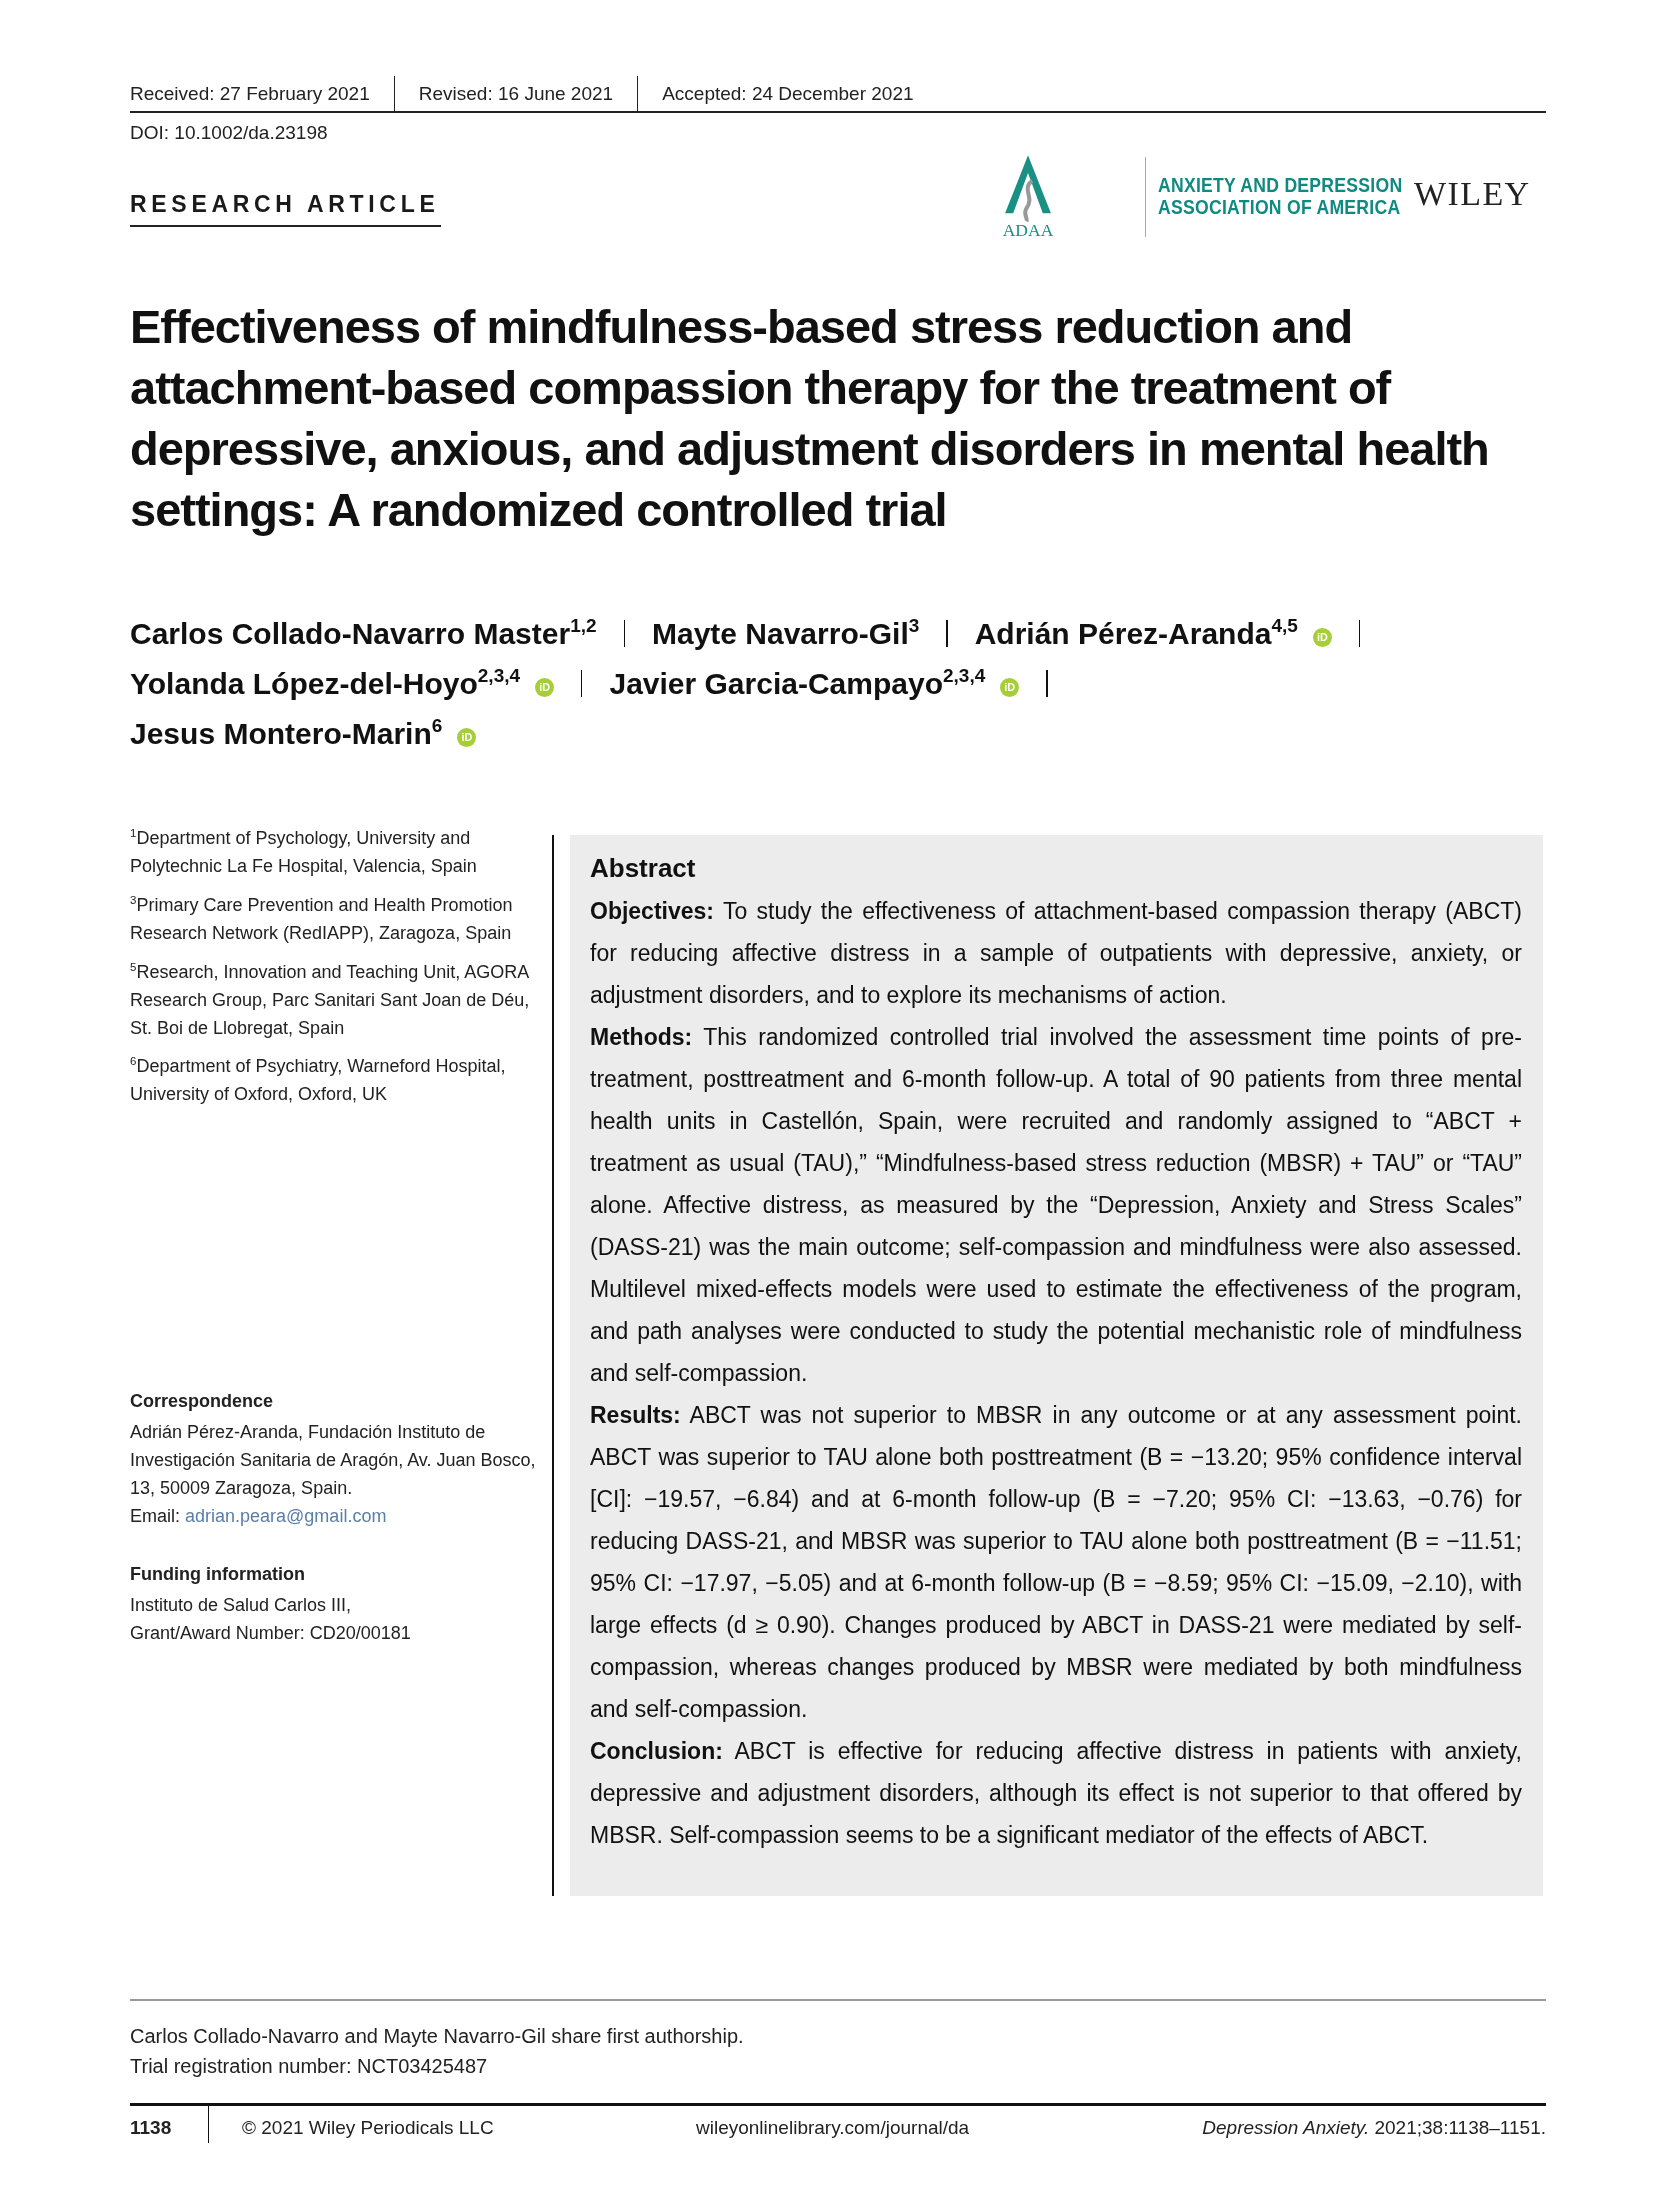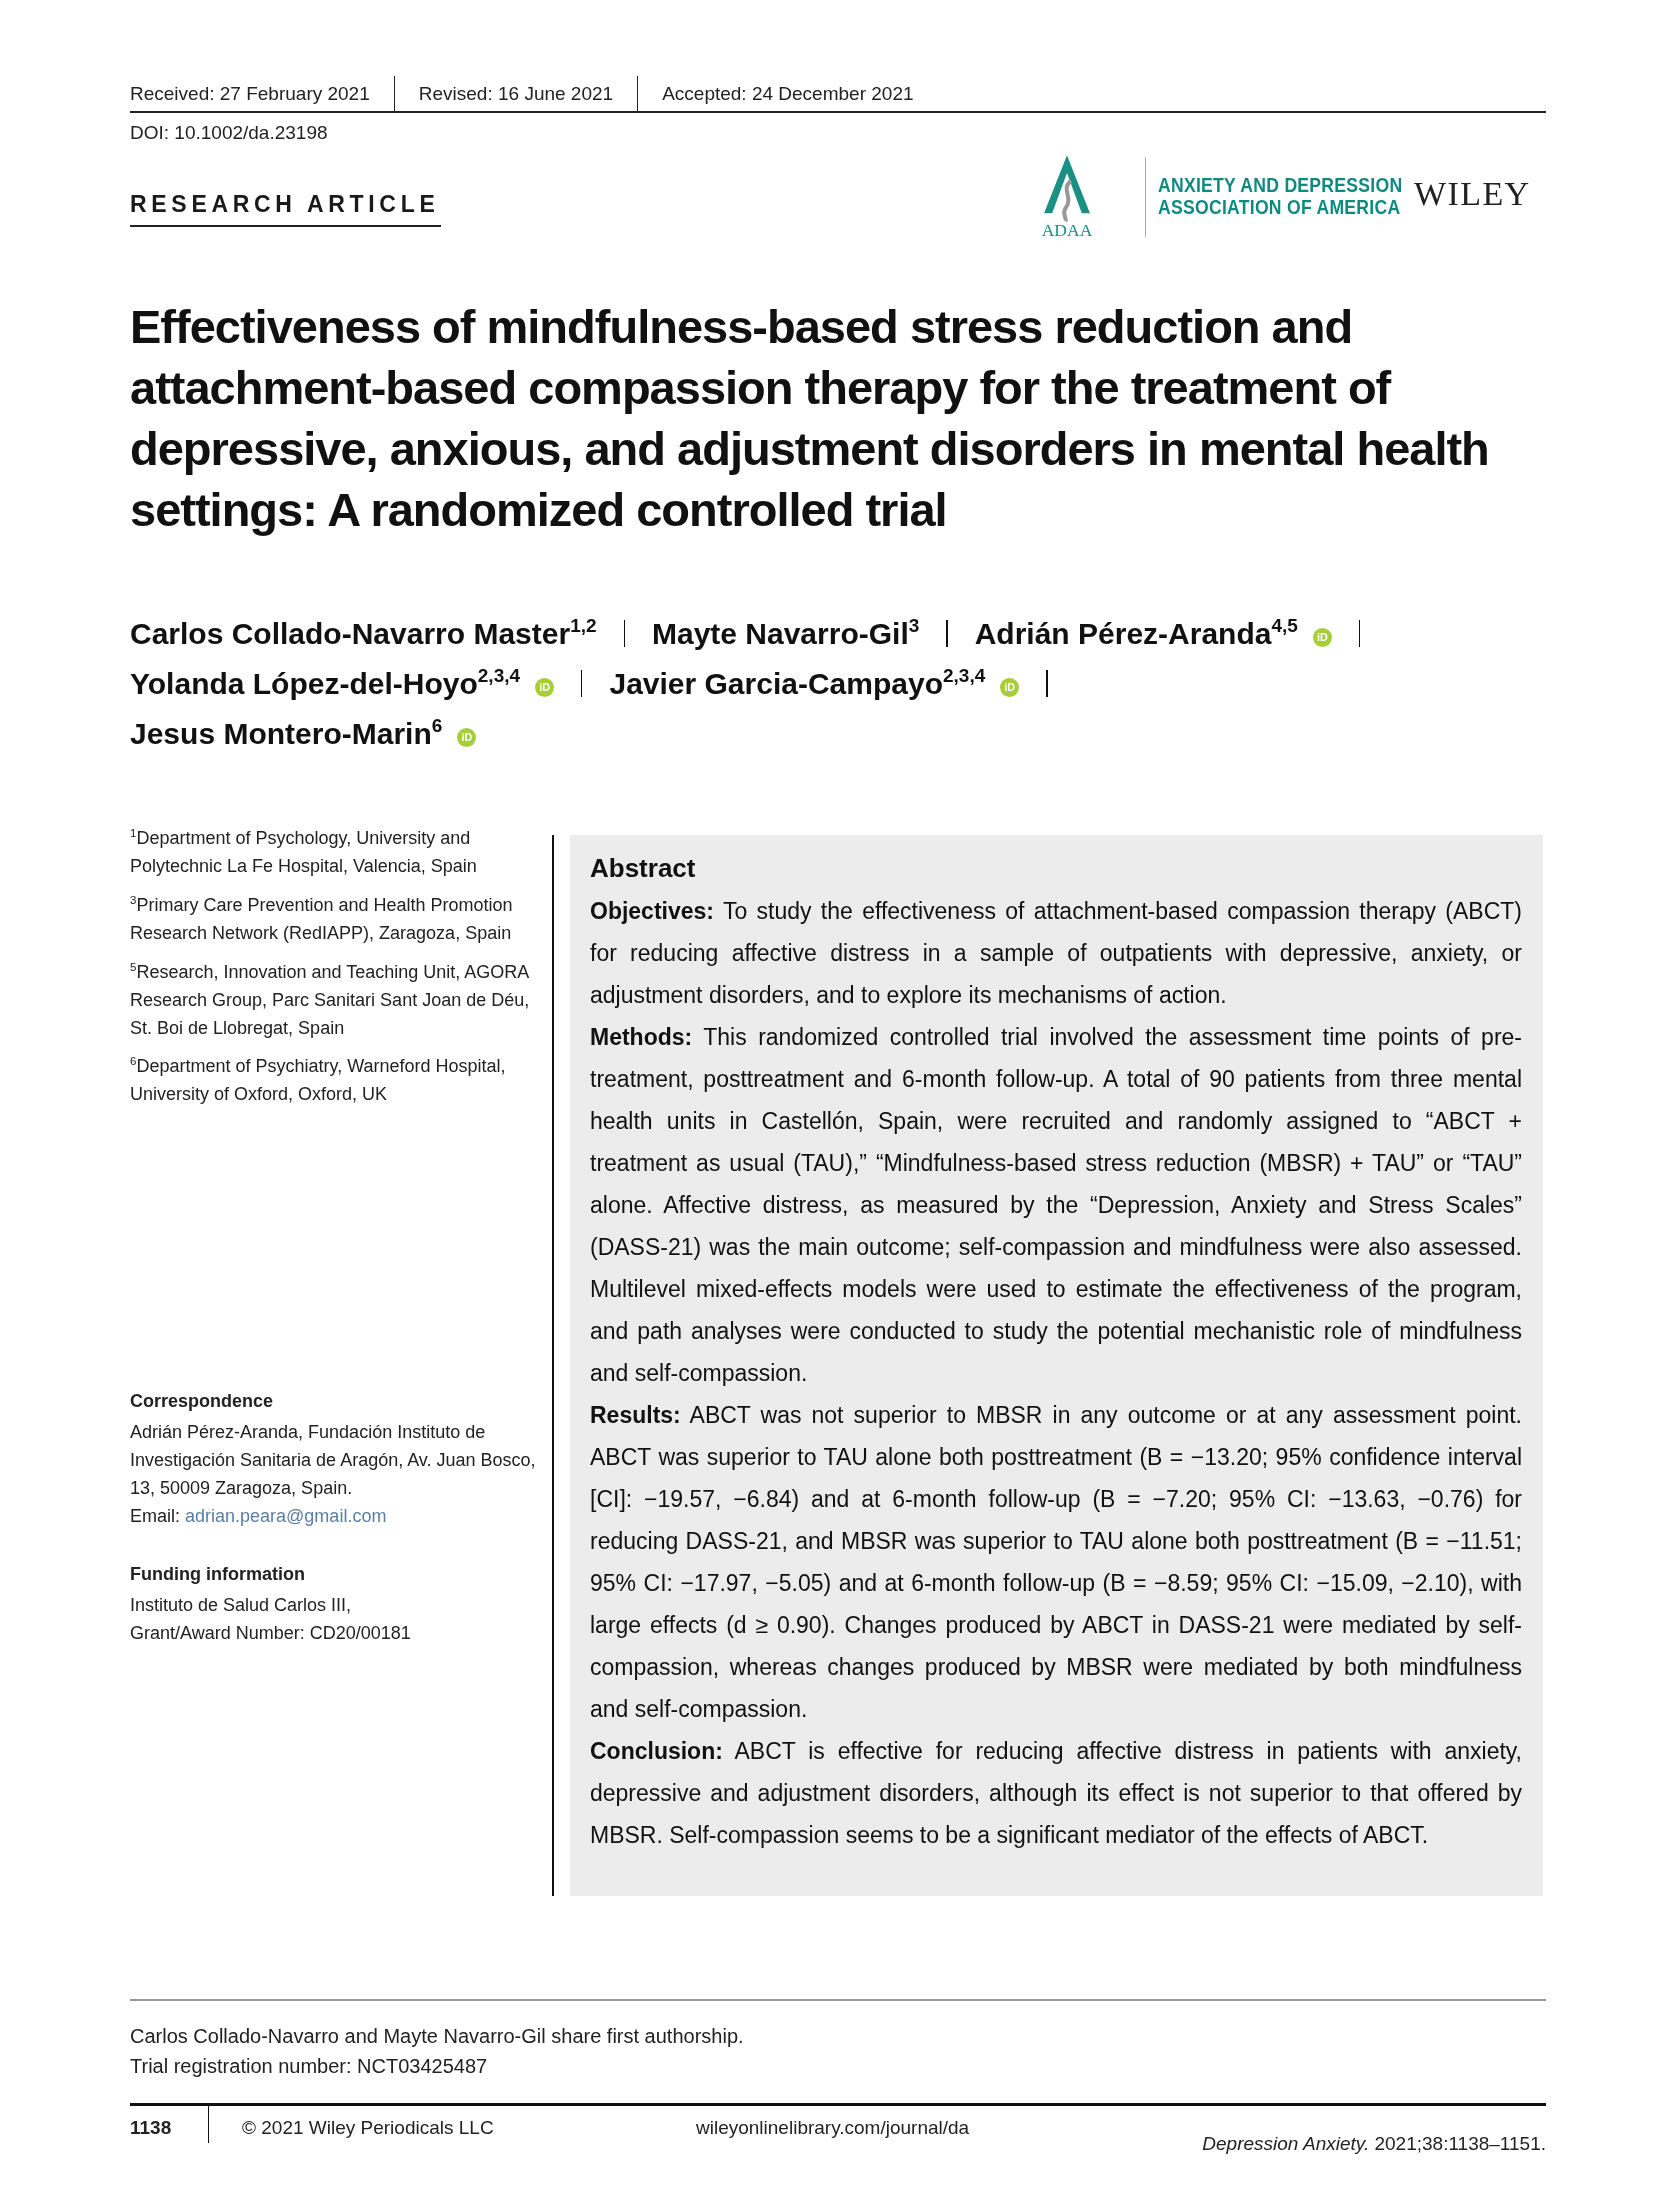--- a/index.html
+++ b/index.html
@@ -16,21 +16,21 @@
   .meta-row .cell:first-child { padding-left: 0; }
   .meta-row .cell:last-child { border-right: none; }
   .meta-rule { left: 130px; top: 111px; width: 1416px; height: 2px; background: #222; }
   .doi { left: 130px; top: 122px; font-size: 19px; color: #222; }
 
   .research-label { left: 130px; top: 191px; font-size: 23px; font-weight: 700;
                     letter-spacing: 4.7px; color: #1a1a1a; }
   .research-underline { left: 130px; top: 225px; width: 311px; height: 2px; background: #222; }
 
   
-  .adaa-logo { left: 1040px; top: 154px; width: 54px; height: 85px; }
+  .adaa-logo { left: 1001px; top: 154px; width: 54px; height: 85px; }
   .adaa-divider { left: 1145px; top: 157px; width: 1.4px; height: 80px; background: #aaa; }
   .adaa-text { left: 1158px; top: 175px; font-size: 20px; font-weight: 700; color: #0f8a80;
                line-height: 21.7px; letter-spacing: 0.3px; transform: scaleX(0.88); transform-origin: left; }
   .wiley { left: 1414px; top: 175px; font-family: "Liberation Serif", serif; font-size: 34px;
            color: #222; letter-spacing: 1.4px; }
 
   
   .title { left: 130px; top: 296px; width: 1414px; font-size: 47px; font-weight: 700;
            line-height: 61px; color: #111; letter-spacing: -1px; }
 
@@ -69,21 +69,21 @@
   
   .foot-rule1 { left: 130px; top: 1999px; width: 1416px; height: 2px; background: #999; }
   .foot-note { left: 130px; top: 2021px; font-size: 20px; line-height: 30px; color: #222; }
   .foot-note p { margin: 0; }
   .foot-rule2 { left: 130px; top: 2103px; width: 1416px; height: 2.7px; background: #111; }
   .foot-bar { left: 130px; top: 2106px; width: 1416px; height: 43px; font-size: 19px; color: #222; }
   .foot-bar .page-num { position: absolute; left: 0; top: 10.8px; font-weight: 700; }
   .foot-bar .vline { position: absolute; left: 78px; top: 0; width: 1.4px; height: 37px; background: #111; }
   .foot-bar .copyright { position: absolute; left: 112px; top: 10.8px; }
   .foot-bar .url { position: absolute; left: 566px; top: 10.8px; }
-  .foot-bar .citation { position: absolute; right: 0; top: 10.8px; margin-top: 16px; }
+  .foot-bar .citation { position: absolute; right: 0; top: 10.8px; }
   .foot-bar .citation i { font-style: italic; }
 </style>
 </head>
 <body>
 
 <div class="abs meta-row">
   <span class="cell">Received: 27 February 2021</span>
   <span class="cell">Revised: 16 June 2021</span>
   <span class="cell">Accepted: 24 December 2021</span>
 </div>

